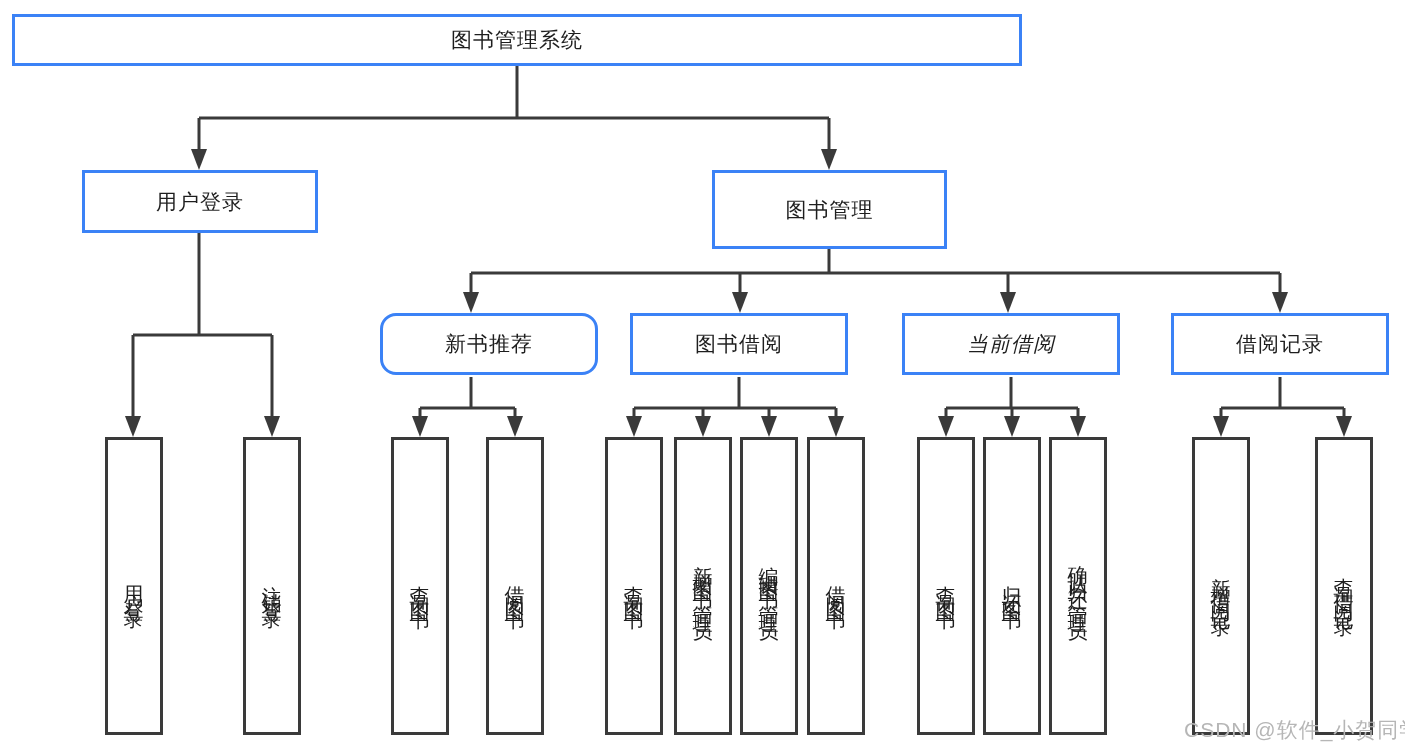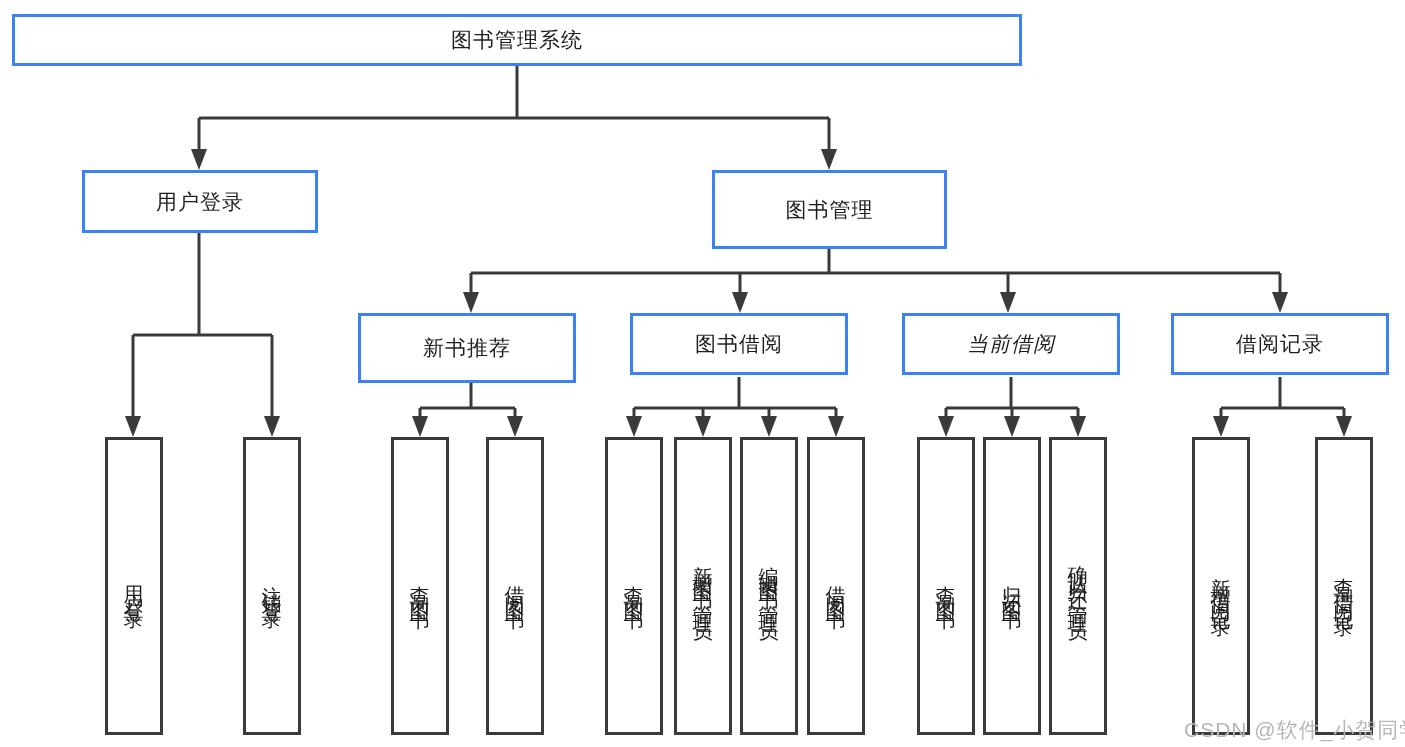--- a/index.html
+++ b/index.html
@@ -104,21 +104,21 @@
       <polygon points="1221,437 1213,416 1229,416"></polygon>
       <polygon points="1344,437 1336,416 1352,416"></polygon>
     </g>
   </svg>
 
   <div class="node" style="left:12px; top:14px; width:1010px; height:52px;">图书管理系统</div>
 
   <div class="node" style="left:82px; top:170px; width:236px; height:63px;">用户登录</div>
   <div class="node" style="left:712px; top:170px; width:235px; height:79px;">图书管理</div>
 
-  <div class="node" style="left:358px; top:313px; width:218px; height:70px;">新书推荐</div>
+  <div class="node" style="left:380px; top:313px; width:218px; height:62px;border-radius:16px;">新书推荐</div>
   <div class="node" style="left:630px; top:313px; width:218px; height:62px;">图书借阅</div>
   <div class="node" style="left:902px; top:313px; width:218px; height:62px;font-style:italic;">当前借阅</div>
   <div class="node" style="left:1171px; top:313px; width:218px; height:62px;">借阅记录</div>
 
   <div class="leaf" style="left:105px;">
     <span class="vtext">用户登录</span>
   </div>
   <div class="leaf" style="left:243px;">
     <span class="vtext">注销登录</span>
   </div>

